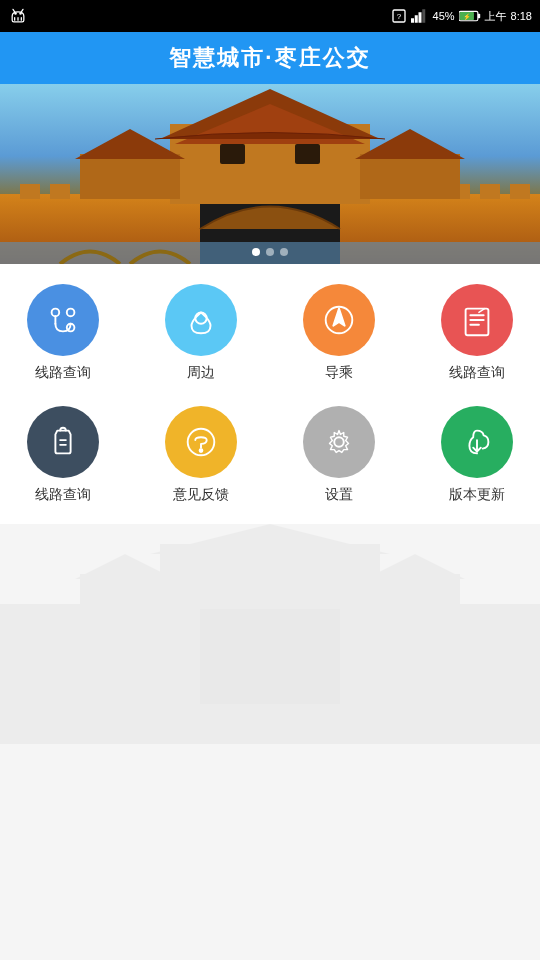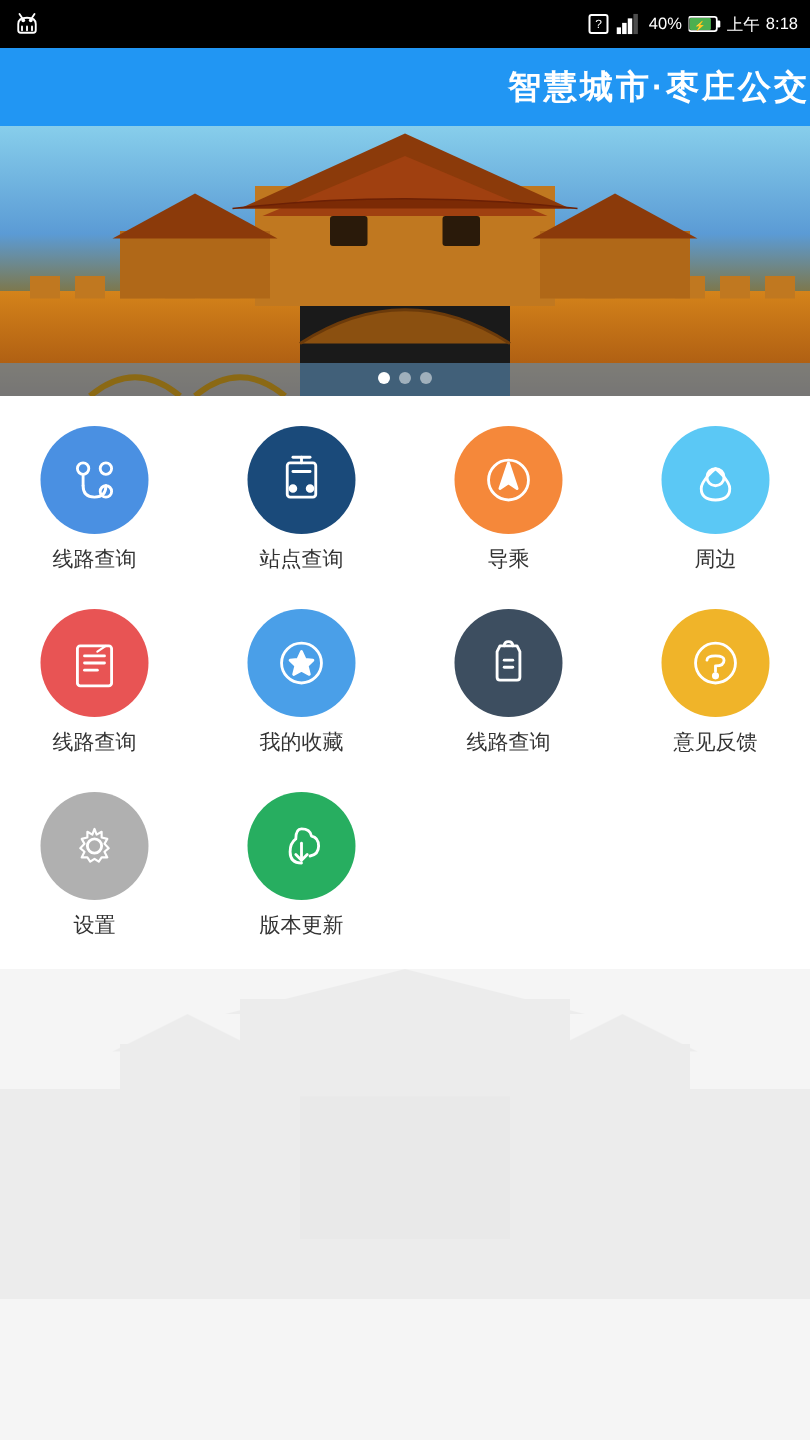--- a/index.html
+++ b/index.html
@@ -28,21 +28,21 @@
     .status-left { display: flex; align-items: center; }
     .status-right { display: flex; align-items: center; gap: 4px; font-size: 11px; }
 
     
     .header {
       width: 100%;
       height: 52px;
       background: #2196F3;
       display: flex;
       align-items: center;
-      justify-content: flex-end;
+      justify-content: center;
     }
     .header-title {
       color: #fff;
       font-size: 22px;
       font-weight: bold;
       letter-spacing: 2px;
     }
 
     
     .banner {
@@ -158,21 +158,21 @@
       <rect x="3" y="3" width="18" height="18" rx="2" fill="none" stroke="#fff" stroke-width="2"></rect>
       <text x="12" y="16" text-anchor="middle" font-size="12" fill="#fff" font-family="sans-serif">?</text>
     </svg>
 
     <svg width="18" height="14" viewBox="0 0 24 18">
       <rect x="0" y="12" width="4" height="6" fill="#fff"></rect>
       <rect x="5" y="8" width="4" height="10" fill="#fff"></rect>
       <rect x="10" y="4" width="4" height="14" fill="#fff"></rect>
       <rect x="15" y="0" width="4" height="18" fill="rgba(255,255,255,0.3)"></rect>
     </svg>
-    <span>40%</span>
+    <span>45%</span>
 
     <svg width="22" height="12" viewBox="0 0 28 14">
       <rect x="0" y="1" width="24" height="12" rx="2" fill="none" stroke="#fff" stroke-width="1.5"></rect>
       <rect x="24" y="4" width="3" height="6" rx="1" fill="#fff"></rect>
       <rect x="1" y="2" width="18" height="10" rx="1" fill="#4CAF50"></rect>
       <text x="10" y="11" text-anchor="middle" font-size="8" fill="#fff" font-family="sans-serif">⚡</text>
     </svg>
     <span>上午</span>
     <span>8:18</span>
   </div>
@@ -258,70 +258,48 @@
             <circle cx="12" cy="12" r="4" stroke="#fff" stroke-width="2" fill="none"></circle>
             <circle cx="28" cy="28" r="4" stroke="#fff" stroke-width="2" fill="none"></circle>
             <circle cx="28" cy="12" r="4" stroke="#fff" stroke-width="2" fill="none"></circle>
             <line x1="12" y1="16" x2="12" y2="24" stroke="#fff" stroke-width="2"></line>
             <path d="M12 24 Q12 32 20 32 Q28 32 28 24" stroke="#fff" stroke-width="2" fill="none"></path>
           </svg>
         </div>
         <span class="menu-label">线路查询</span>
       </div>
       <div class="menu-item">
-        <div class="menu-icon icon-dark-blue">
-          <svg viewBox="0 0 40 40">
-            <rect x="10" y="8" width="20" height="24" rx="2" stroke="#fff" stroke-width="2" fill="none"></rect>
-            <line x1="14" y1="14" x2="26" y2="14" stroke="#fff" stroke-width="2"></line>
-            <line x1="20" y1="8" x2="20" y2="4" stroke="#fff" stroke-width="2"></line>
-            <line x1="14" y1="4" x2="26" y2="4" stroke="#fff" stroke-width="2"></line>
-            <circle cx="14" cy="26" r="2" fill="#fff"></circle>
-            <circle cx="26" cy="26" r="2" fill="#fff"></circle>
-          </svg>
-        </div>
-        <span class="menu-label">站点查询</span>
+        <div class="menu-icon icon-light-blue">
+          <svg viewBox="0 0 40 40">
+            <circle cx="20" cy="18" r="6" stroke="#fff" stroke-width="2" fill="none"></circle>
+            <path d="M20 12 C20 12 10 20 10 26 C10 32 14 34 20 34 C26 34 30 32 30 26 C30 20 20 12 20 12Z" stroke="#fff" stroke-width="2" fill="none"></path>
+          </svg>
+        </div>
+        <span class="menu-label">周边</span>
       </div>
       <div class="menu-item">
         <div class="menu-icon icon-orange">
           <svg viewBox="0 0 40 40">
             <circle cx="20" cy="20" r="14" stroke="#fff" stroke-width="2" fill="none"></circle>
             <polygon points="20,8 26,26 20,22 14,26" fill="#fff"></polygon>
           </svg>
         </div>
         <span class="menu-label">导乘</span>
-      </div>
-      <div class="menu-item">
-        <div class="menu-icon icon-light-blue">
-          <svg viewBox="0 0 40 40">
-            <circle cx="20" cy="18" r="6" stroke="#fff" stroke-width="2" fill="none"></circle>
-            <path d="M20 12 C20 12 10 20 10 26 C10 32 14 34 20 34 C26 34 30 32 30 26 C30 20 20 12 20 12Z" stroke="#fff" stroke-width="2" fill="none"></path>
-          </svg>
-        </div>
-        <span class="menu-label">周边</span>
       </div>
       <div class="menu-item">
         <div class="menu-icon icon-red">
           <svg viewBox="0 0 40 40">
             <rect x="8" y="8" width="24" height="28" rx="2" stroke="#fff" stroke-width="2" fill="none"></rect>
             <line x1="13" y1="15" x2="27" y2="15" stroke="#fff" stroke-width="2"></line>
             <line x1="13" y1="20" x2="27" y2="20" stroke="#fff" stroke-width="2"></line>
             <line x1="13" y1="25" x2="22" y2="25" stroke="#fff" stroke-width="2"></line>
             <line x1="22" y1="12" x2="28" y2="8" stroke="#fff" stroke-width="1.5"></line>
           </svg>
         </div>
         <span class="menu-label">线路查询</span>
-      </div>
-      <div class="menu-item">
-        <div class="menu-icon icon-blue-mid">
-          <svg viewBox="0 0 40 40">
-            <circle cx="20" cy="20" r="14" stroke="#fff" stroke-width="2" fill="none"></circle>
-            <polygon points="20,12 22.5,17.5 28,18 24,22 25.5,28 20,25 14.5,28 16,22 12,18 17.5,17.5" fill="#fff"></polygon>
-          </svg>
-        </div>
-        <span class="menu-label">我的收藏</span>
       </div>
       <div class="menu-item">
         <div class="menu-icon icon-dark-gray">
           <svg viewBox="0 0 40 40">
             <path d="M14 8 L26 8 L28 12 L28 30 Q28 32 26 32 L14 32 Q12 32 12 30 L12 12 Z" stroke="#fff" stroke-width="2" fill="none"></path>
             <path d="M17 8 Q17 5 20 5 Q23 5 23 8" stroke="#fff" stroke-width="2" fill="none"></path>
             <line x1="17" y1="18" x2="23" y2="18" stroke="#fff" stroke-width="2"></line>
             <line x1="17" y1="23" x2="23" y2="23" stroke="#fff" stroke-width="2"></line>
           </svg>
         </div>

